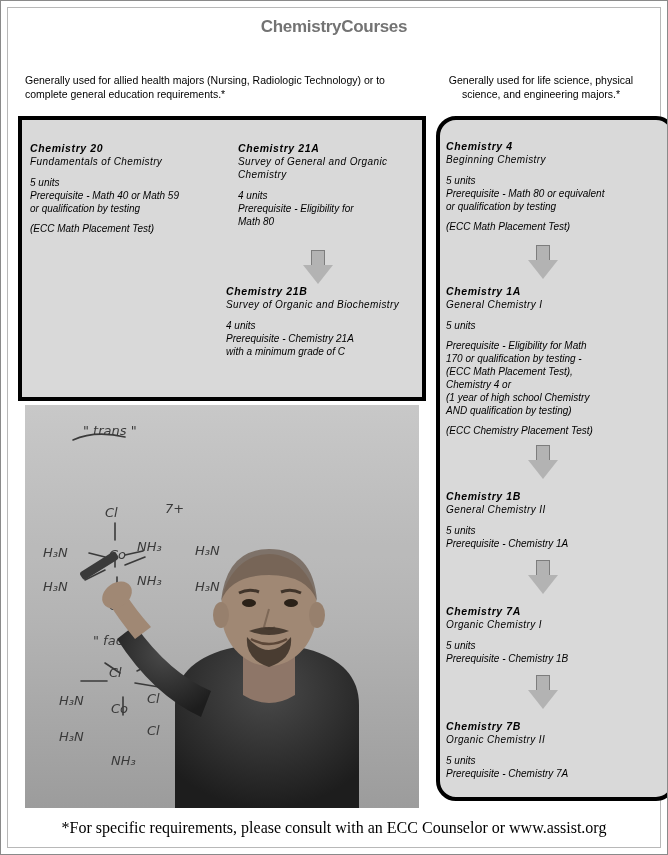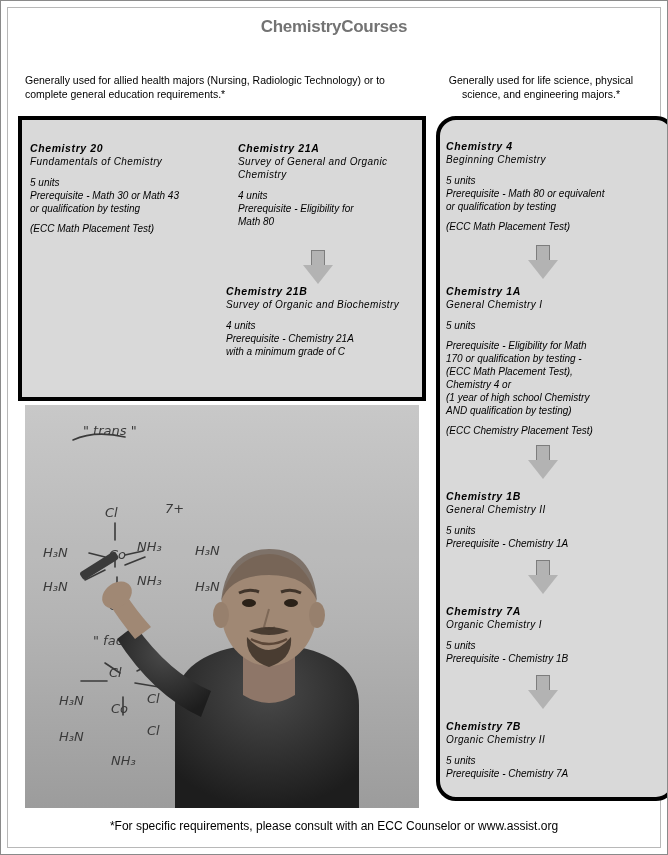--- a/index.html
+++ b/index.html
@@ -172,43 +172,44 @@
     background: #9a9a9a;
     overflow: hidden;
   }
 
   .footnote {
     position: absolute;
     left: 0;
     top: 818px;
     width: 100%;
     text-align: center;
-    font-size: 12px;
+    font-size: 16px;
     color: #000;
+    font-family: Liberation Serif, serif;
   }
 </style>
 </head>
 <body>
 
 <div id="page">
   <div id="page-inner"></div>
 
   <div class="title">ChemistryCourses</div>
 
   <div class="intro left">Generally used for allied health majors (Nursing, Radiologic Technology) or to complete general education requirements.*</div>
   <div class="intro right">Generally used for life science, physical science, and engineering majors.*</div>
 
   <div class="panel" id="panel-left">
 
     <div class="col course" id="c20">
       <div class="cname">Chemistry  20</div>
       <div class="ctitle">Fundamentals of Chemistry</div>
       <div class="cgap"></div>
       <div class="cline">5 units</div>
-      <div class="cline">Prerequisite - Math 30 or Math 43</div>
+      <div class="cline">Prerequisite - Math 40 or Math 59</div>
       <div class="cline">or qualification by testing</div>
       <div class="cspace"></div>
       <div class="cline">(ECC Math Placement Test)</div>
     </div>
 
     <div class="col course" id="c21a">
       <div class="cname">Chemistry  21A</div>
       <div class="ctitle">Survey of General and Organic  Chemistry</div>
       <div class="cgap"></div>
       <div class="cline">4 units</div>

